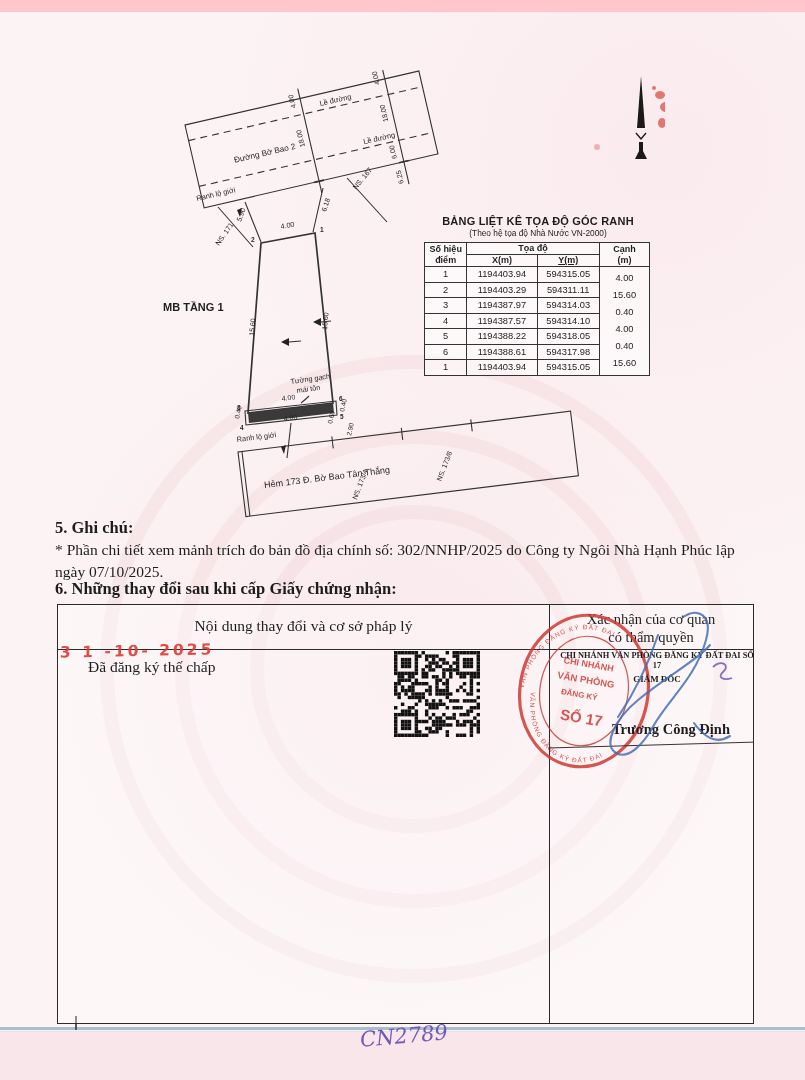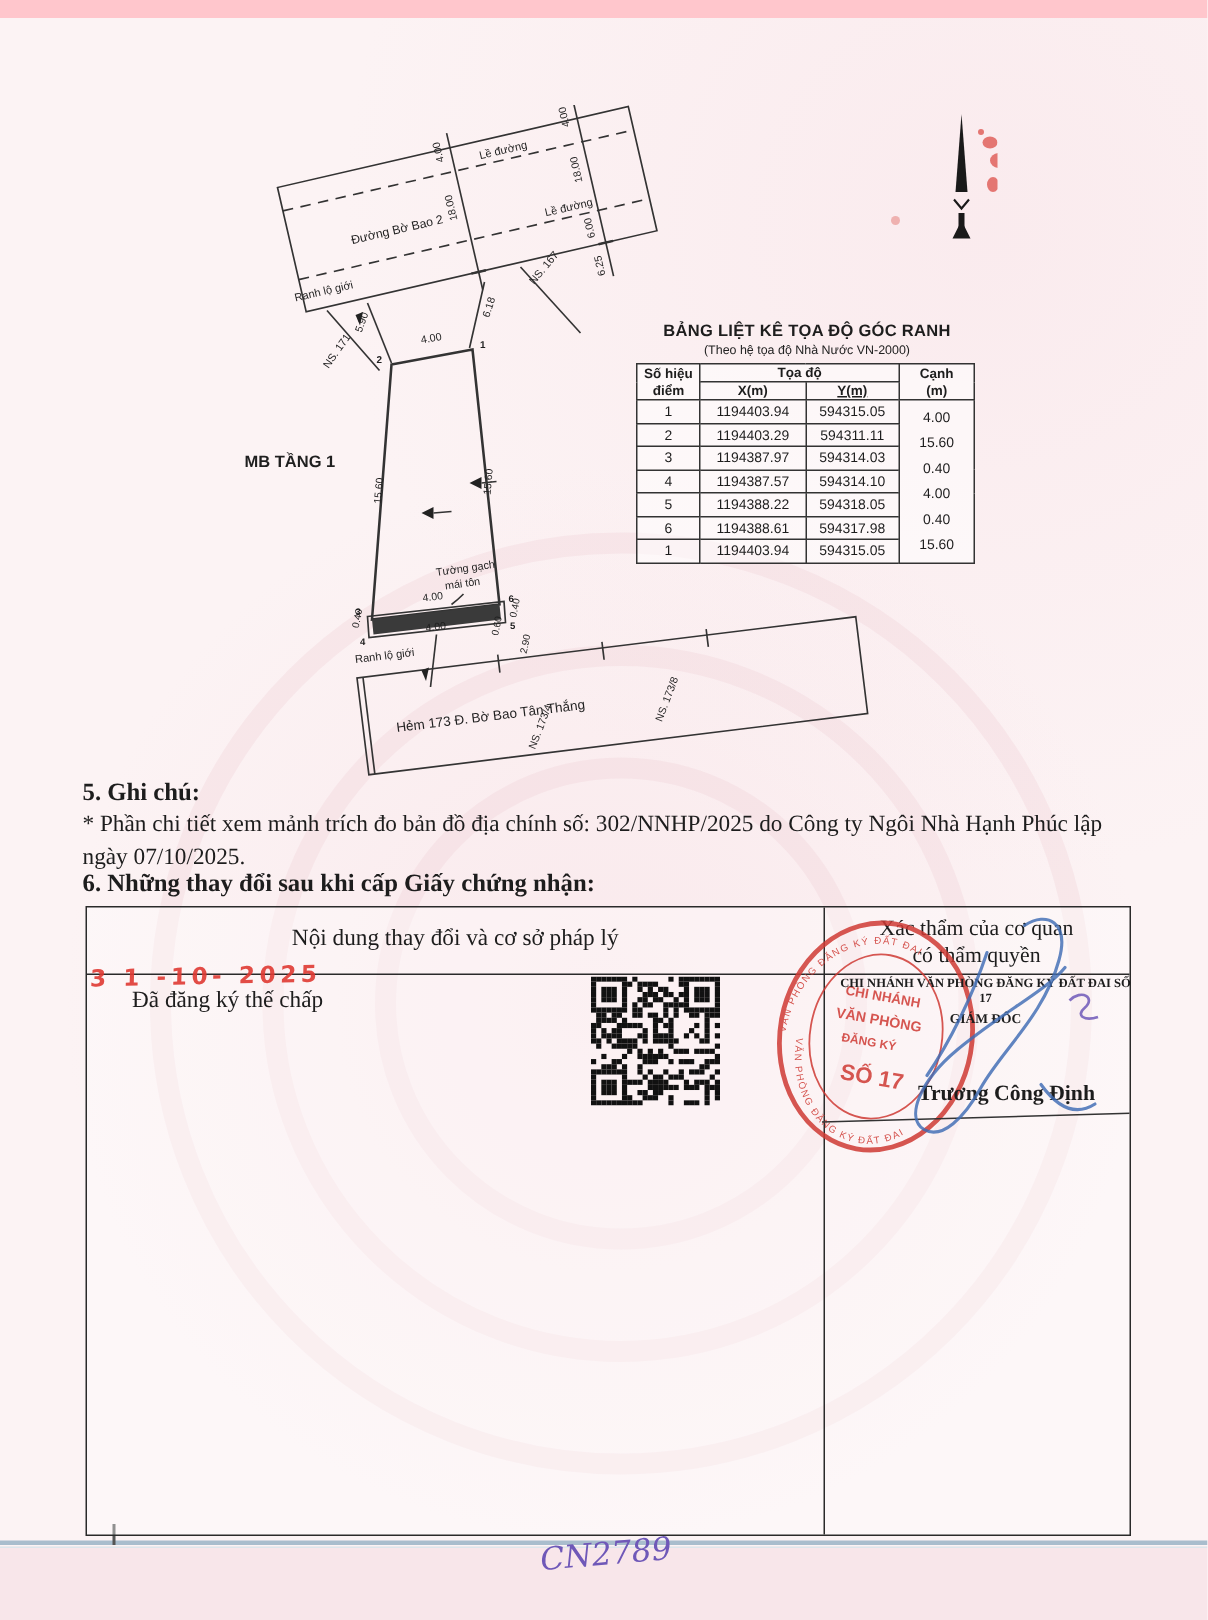--- a/index.html
+++ b/index.html
@@ -240,21 +240,21 @@
   <div class="abs h-bold" style="left:55px;top:518px;">5. Ghi chú:</div>
   <div class="abs note" style="left:55px;top:539px;width:700px;">* Phần chi tiết xem mảnh trích đo bản đồ địa chính số: 302/NNHP/2025 do Công ty Ngôi Nhà Hạnh Phúc lập ngày 07/10/2025.</div>
 
   <div class="abs h-bold" style="left:55px;top:579px;">6. Những thay đổi sau khi cấp Giấy chứng nhận:</div>
 
   <div id="change" class="abs">
     <div class="ct-divider"></div>
     <div class="ct-headline"></div>
     <div class="ct-h-left">Nội dung thay đổi và cơ sở pháp lý</div>
     <div class="ct-h-right">
-      <div>Xác thẩm của cơ quan</div>
+      <div>Xác nhận của cơ quan</div>
       <div>có thẩm quyền</div>
     </div>
 
     <svg width="695" height="418" viewBox="0 0 695 418" style="left:0;top:0;pointer-events:none;">
       <defs>
         <path id="arcT" d="M 466 94 A 60 70 0 0 1 586 94"></path>
         <path id="arcB" d="M 474 96 A 52 62 0 0 0 578 96"></path>
       </defs>
       <g transform="rotate(10 526 86)" opacity="0.85">
         <ellipse cx="526" cy="86" rx="64" ry="76" fill="none" stroke="#cf3a34" stroke-width="3.2"></ellipse>

